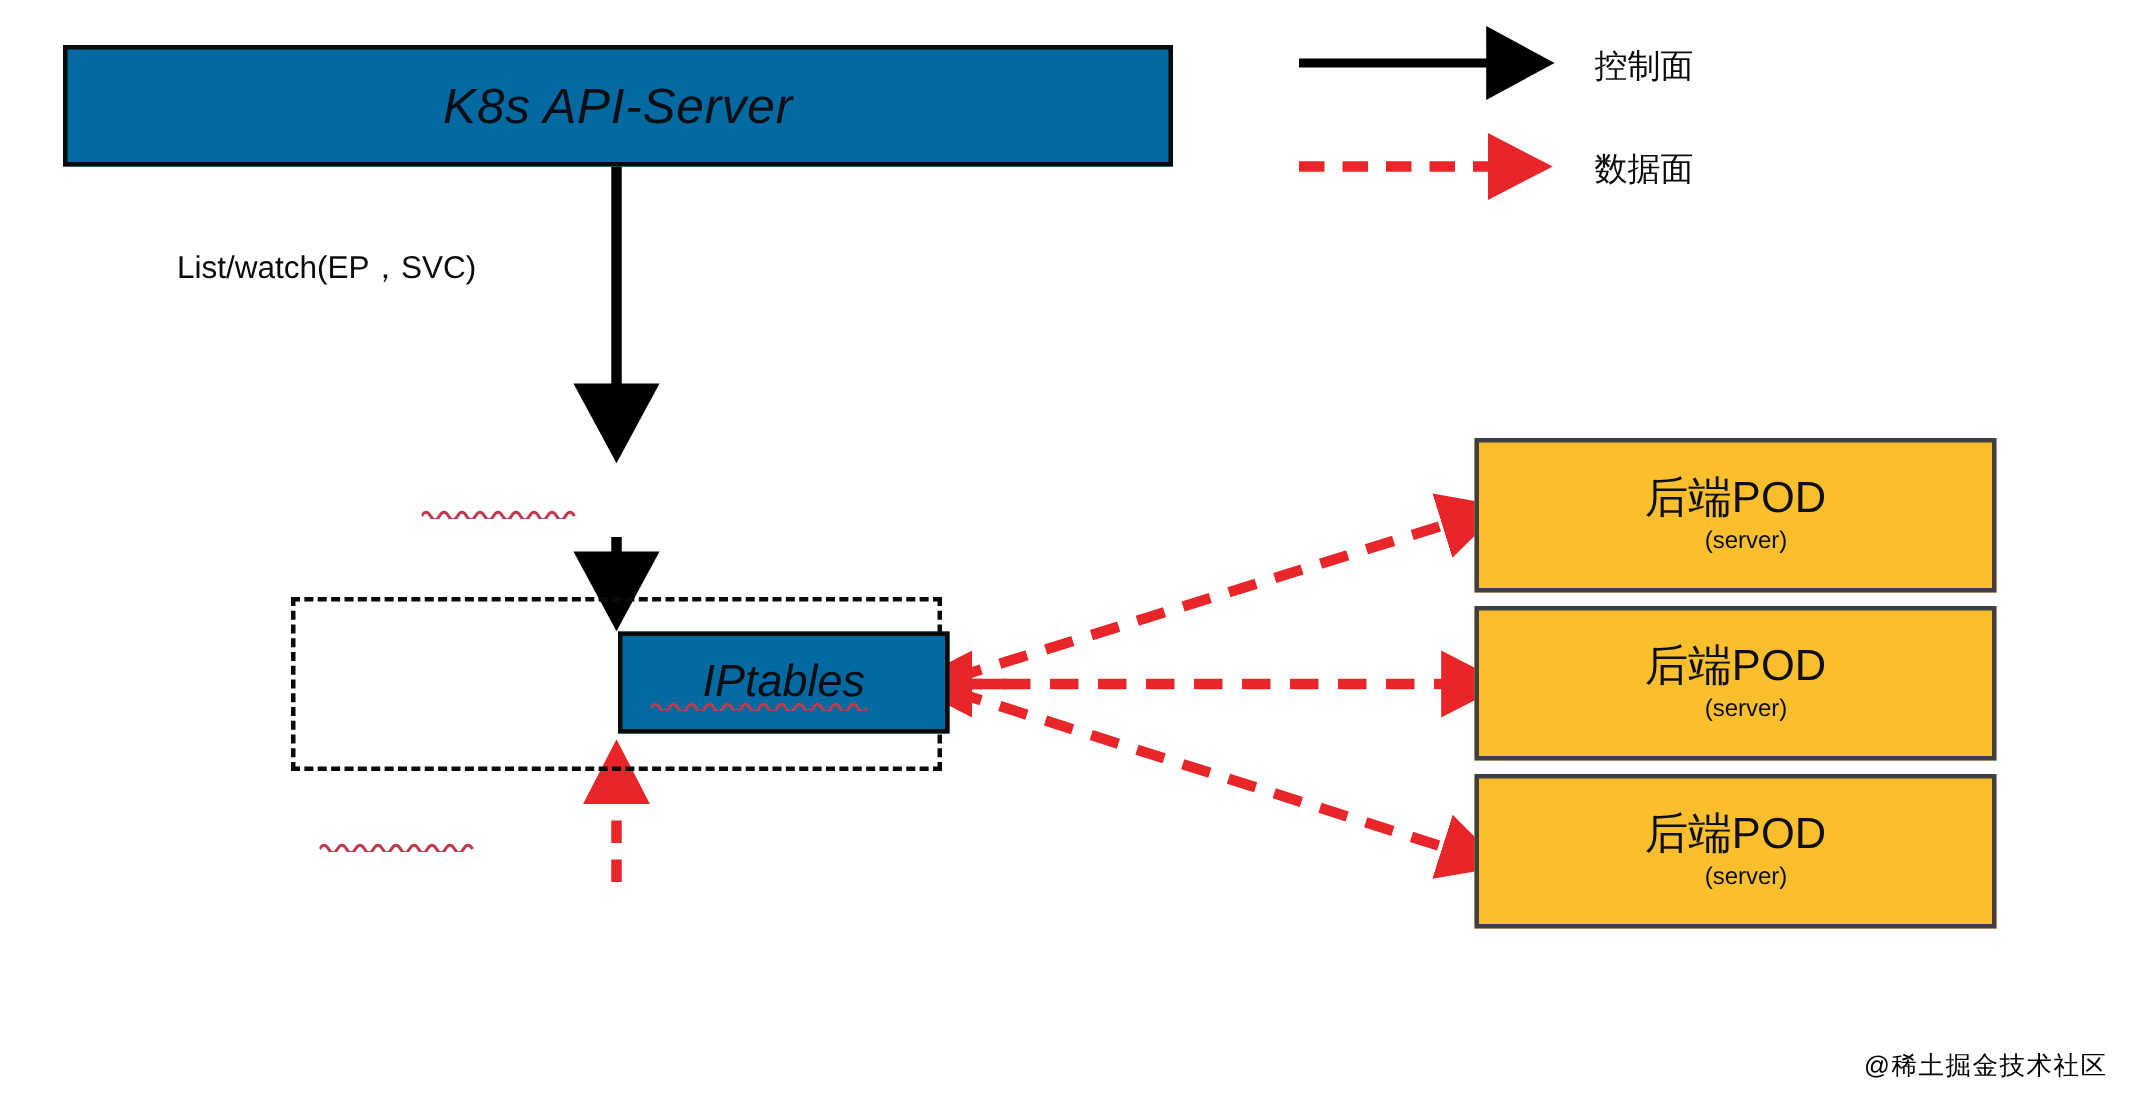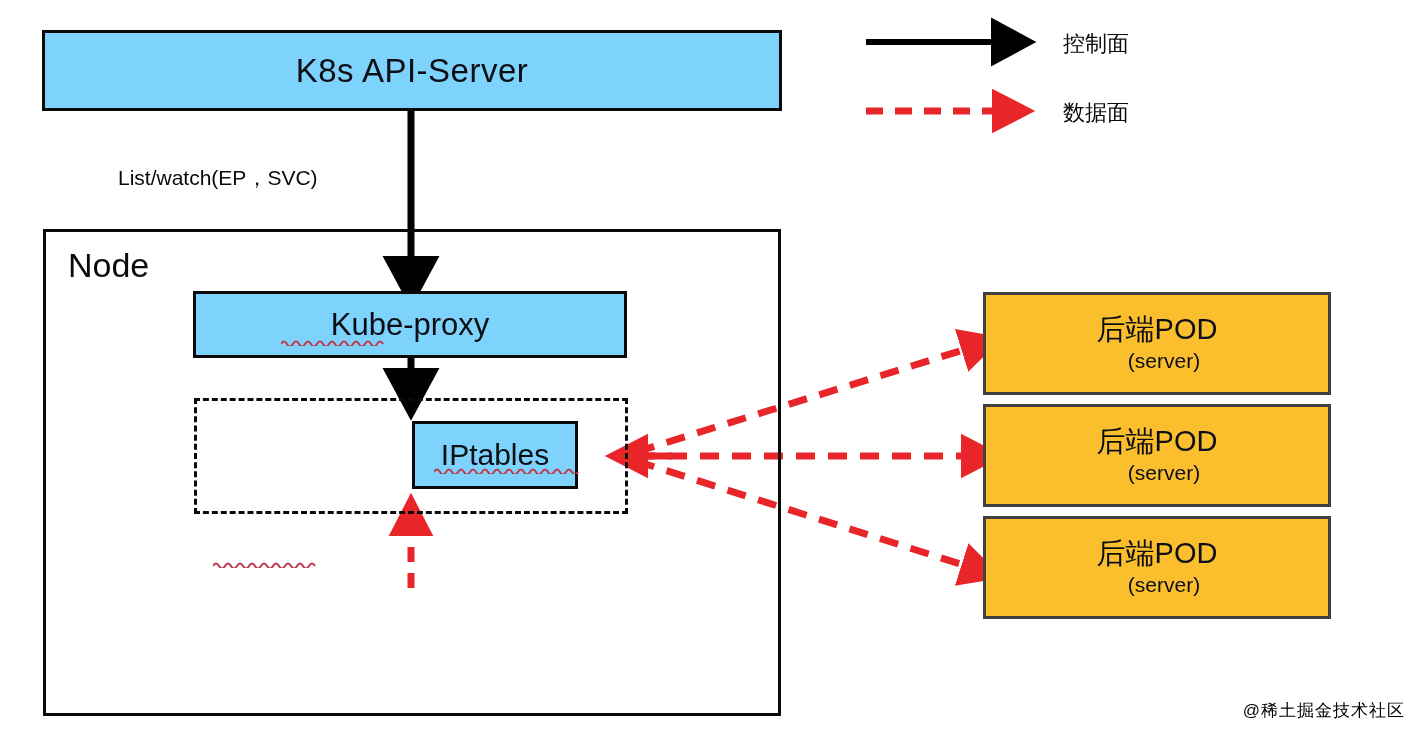--- a/index.html
+++ b/index.html
@@ -30,22 +30,23 @@
     position: absolute;
     box-sizing: border-box;
     display: flex;
     flex-direction: column;
     align-items: center;
     justify-content: center;
     text-align: center;
     color: #0d0d14;
   }
   .blue-box {
-    background: #7dd3fc;
+    background: #0369a1;
     border: 3px solid #0a0a0a;
+    font-style: italic;
   }
   .orange-box {
     background: #fbbf2e;
     border: 3px solid #404040;
   }
   .node-box {
     background: transparent;
     border: 3px solid #0a0a0a;
     display: block;
   }
@@ -82,21 +83,21 @@
     font-size: 18px;
     font-weight: 400;
     margin-top: 6px;
   }
   .title-backend {
     font-size: 29px;
     font-weight: 400;
     line-height: 1.05;
   }
   .sub-backend {
-    font-size: 21px;
+    font-size: 16px;
     font-weight: 400;
     margin-top: 4px;
     margin-left: 14px;
   }
   .node-label {
     position: absolute;
     left: 22px;
     top: 14px;
     font-size: 34px;
     color: #0a0a0a;
@@ -163,36 +164,30 @@
 
     <line x1="866" y1="111" x2="1010" y2="111" stroke="#E8262A" stroke-width="7" stroke-dasharray="17,12" marker-end="url(#arrow-red)"></line>
   </svg>
 
   <div class="box blue-box" style="left:42px; top:30px; width:740px; height:81px;">
     <span class="title-api">K8s API-Server</span>
   </div>
 
   <div class="label-free edge-label" style="left:118px; top:164px;">List/watch(EP，SVC)</div>
 
-  <div class="box node-box" style="left:43px; top:229px; width:738px; height:487px;">
-    <span class="node-label">Node</span>
-  </div>
-
-  <div class="box blue-box" style="left:193px; top:291px; width:434px; height:67px;">
-    <span class="title-kubeproxy">Kube-proxy</span>
-  </div>
+
 
   <svg class="squiggle" style="left:281px; top:339px; width:104px;" viewBox="0 0 104 7" preserveAspectRatio="none">
     <path d="M0,5 Q3,0 6,5 T12,5 T18,5 T24,5 T30,5 T36,5 T42,5 T48,5 T54,5 T60,5 T66,5 T72,5 T78,5 T84,5 T90,5 T96,5 T102,5" fill="none" stroke="#C03A4E" stroke-width="2"></path>
   </svg>
 
   <div class="box dash-box" style="left:194px; top:398px; width:434px; height:116px; border-style:dashed;"></div>
 
 
-  <div class="box blue-box" style="left:412px; top:421px; width:166px; height:68px;">
+  <div class="box blue-box" style="left:412px; top:421px; width:221px; height:68px;">
     <span class="title-ipvs">IPtables</span>
   </div>
 
   <svg class="squiggle" style="left:434px; top:467px; width:146px;" viewBox="0 0 146 7" preserveAspectRatio="none">
     <path d="M0,5 Q3,0 6,5 T12,5 T18,5 T24,5 T30,5 T36,5 T42,5 T48,5 T54,5 T60,5 T66,5 T72,5 T78,5 T84,5 T90,5 T96,5 T102,5 T108,5 T114,5 T120,5 T126,5 T132,5 T138,5 T144,5" fill="none" stroke="#C03A4E" stroke-width="2"></path>
   </svg>
 
 
   <svg class="squiggle" style="left:213px; top:561px; width:104px;" viewBox="0 0 104 7" preserveAspectRatio="none">
     <path d="M0,5 Q3,0 6,5 T12,5 T18,5 T24,5 T30,5 T36,5 T42,5 T48,5 T54,5 T60,5 T66,5 T72,5 T78,5 T84,5 T90,5 T96,5 T102,5" fill="none" stroke="#C03A4E" stroke-width="2"></path>

